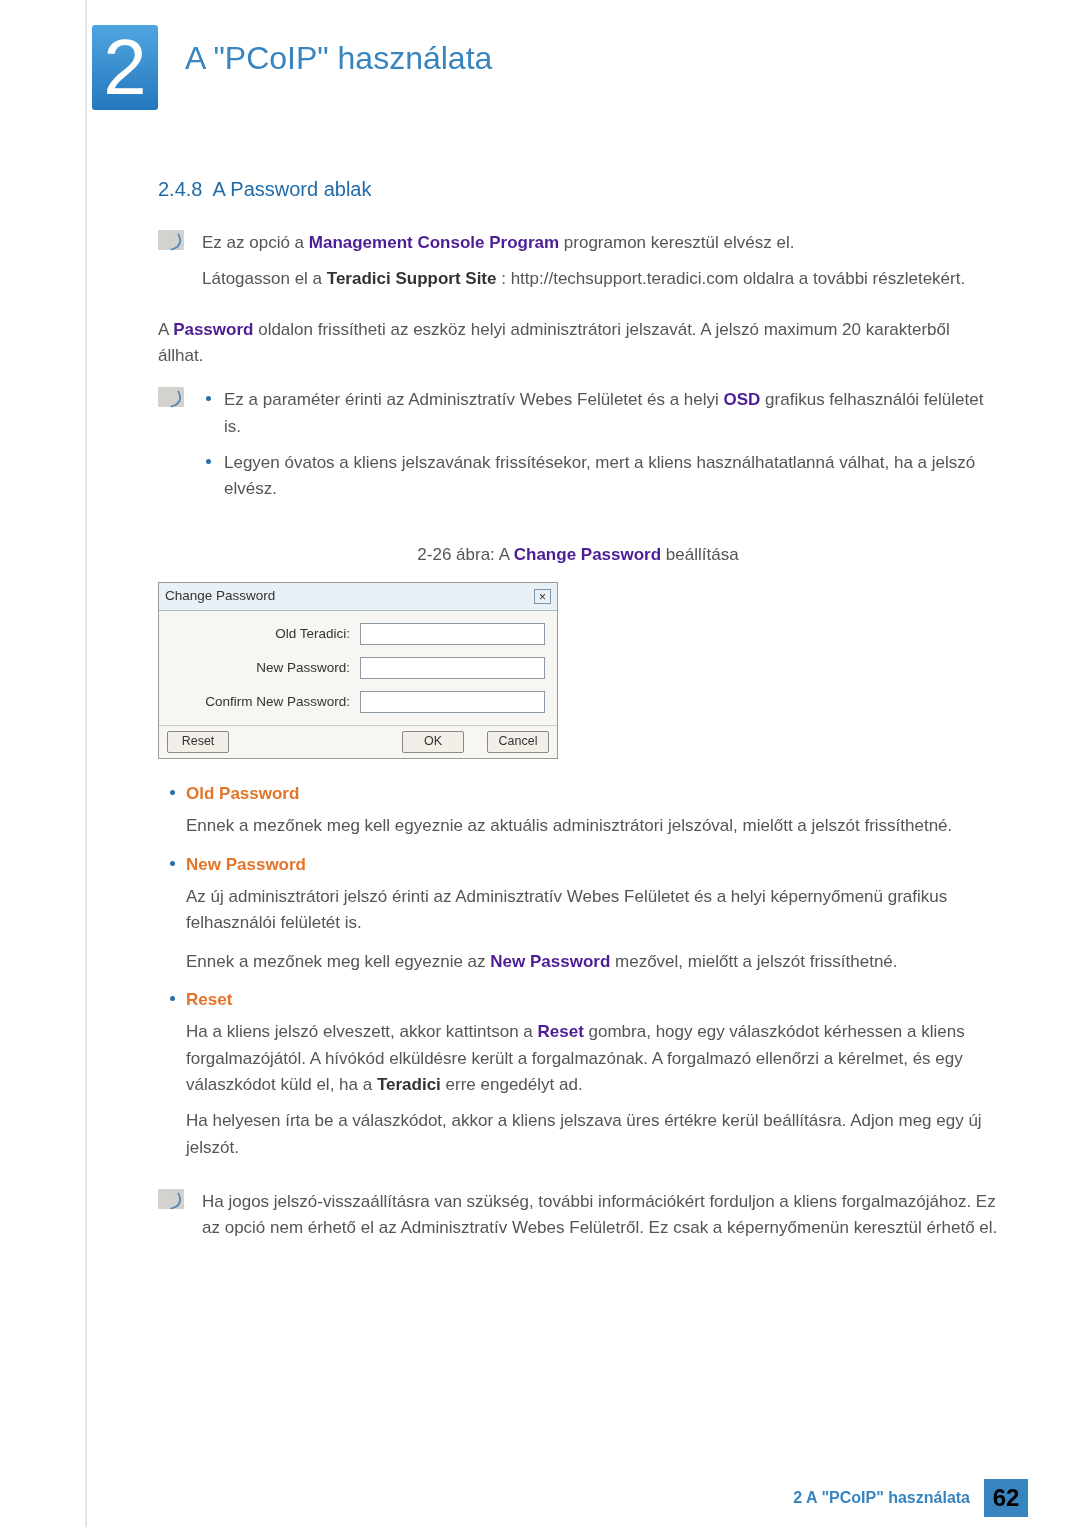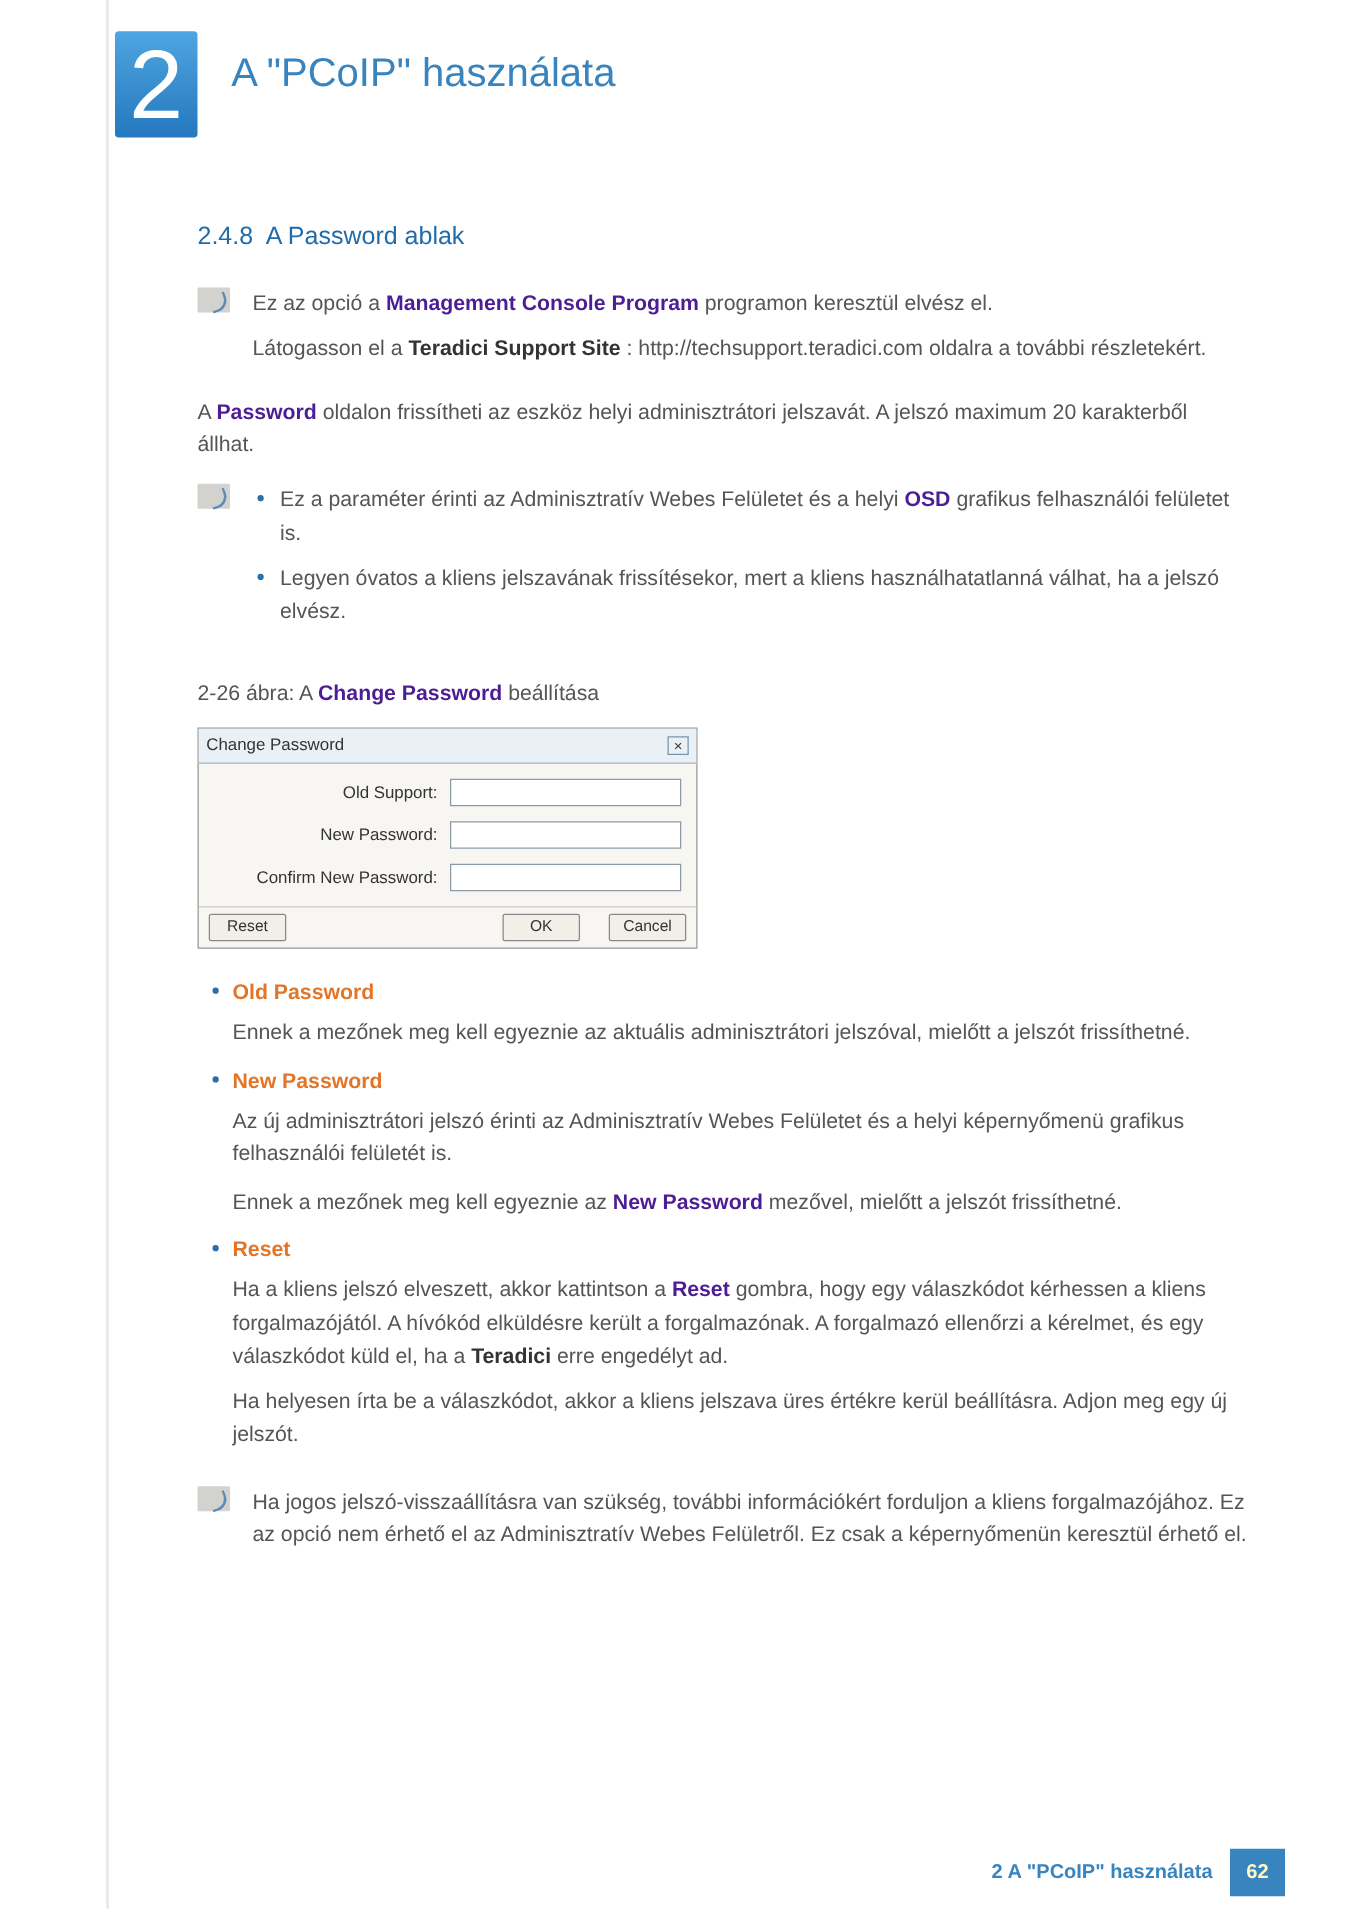--- a/index.html
+++ b/index.html
@@ -93,21 +93,21 @@
     margin-bottom: 10px;
   }
   ul.bullets > li::before {
     content: "";
     position: absolute;
     left: 4px; top: 9px;
     width: 5px; height: 5px;
     background: #2a6fa8;
     border-radius: 50%;
   }
-  .figure-caption { margin: 29px 0 14px 0; }
+  .figure-caption { margin: 29px 0 14px 0; text-align: center; }
 
   
   .dialog {
     width: 400px;
     border: 1px solid #999;
     background: #f7f6f2;
     margin-bottom: 22px;
     font-size: 13.5px;
     color: #333;
   }
@@ -169,24 +169,24 @@
   .footer {
     position: absolute;
     bottom: 10px;
     left: 0; width: 1080px;
     display: flex; justify-content: flex-end; align-items: center;
     padding-right: 52px;
     font-size: 16px;
   }
   .footer-text { color: #3784bf; font-weight: 600; margin-right: 14px; }
   .footer-page {
-    background: #3784bf; color: #fef9c3;
+    background: #3784bf; color: #000000;
     width: 44px; height: 38px;
     display: flex; align-items: center; justify-content: center;
-    font-size: 16px; font-weight: 600;
+    font-size: 24px; font-weight: 600;
   }
 </style>
 </head>
 <body>
 
 <div class="page">
   <div class="vline"></div>
 
   <div class="chapter-box">
     <span class="chapter-num">2</span>
@@ -242,21 +242,21 @@
       <span> beállítása</span>
     </p>
 
     <div class="dialog">
       <div class="dlg-title">
         <span>Change Password</span>
         <span class="dlg-close">×</span>
       </div>
       <div class="dlg-body">
         <div class="dlg-row">
-          <span class="dlg-label">Old Support:</span>
+          <span class="dlg-label">Old Teradici:</span>
           <div class="dlg-input"></div>
         </div>
         <div class="dlg-row">
           <span class="dlg-label">New Password:</span>
           <div class="dlg-input"></div>
         </div>
         <div class="dlg-row">
           <span class="dlg-label">Confirm New Password:</span>
           <div class="dlg-input"></div>
         </div>

